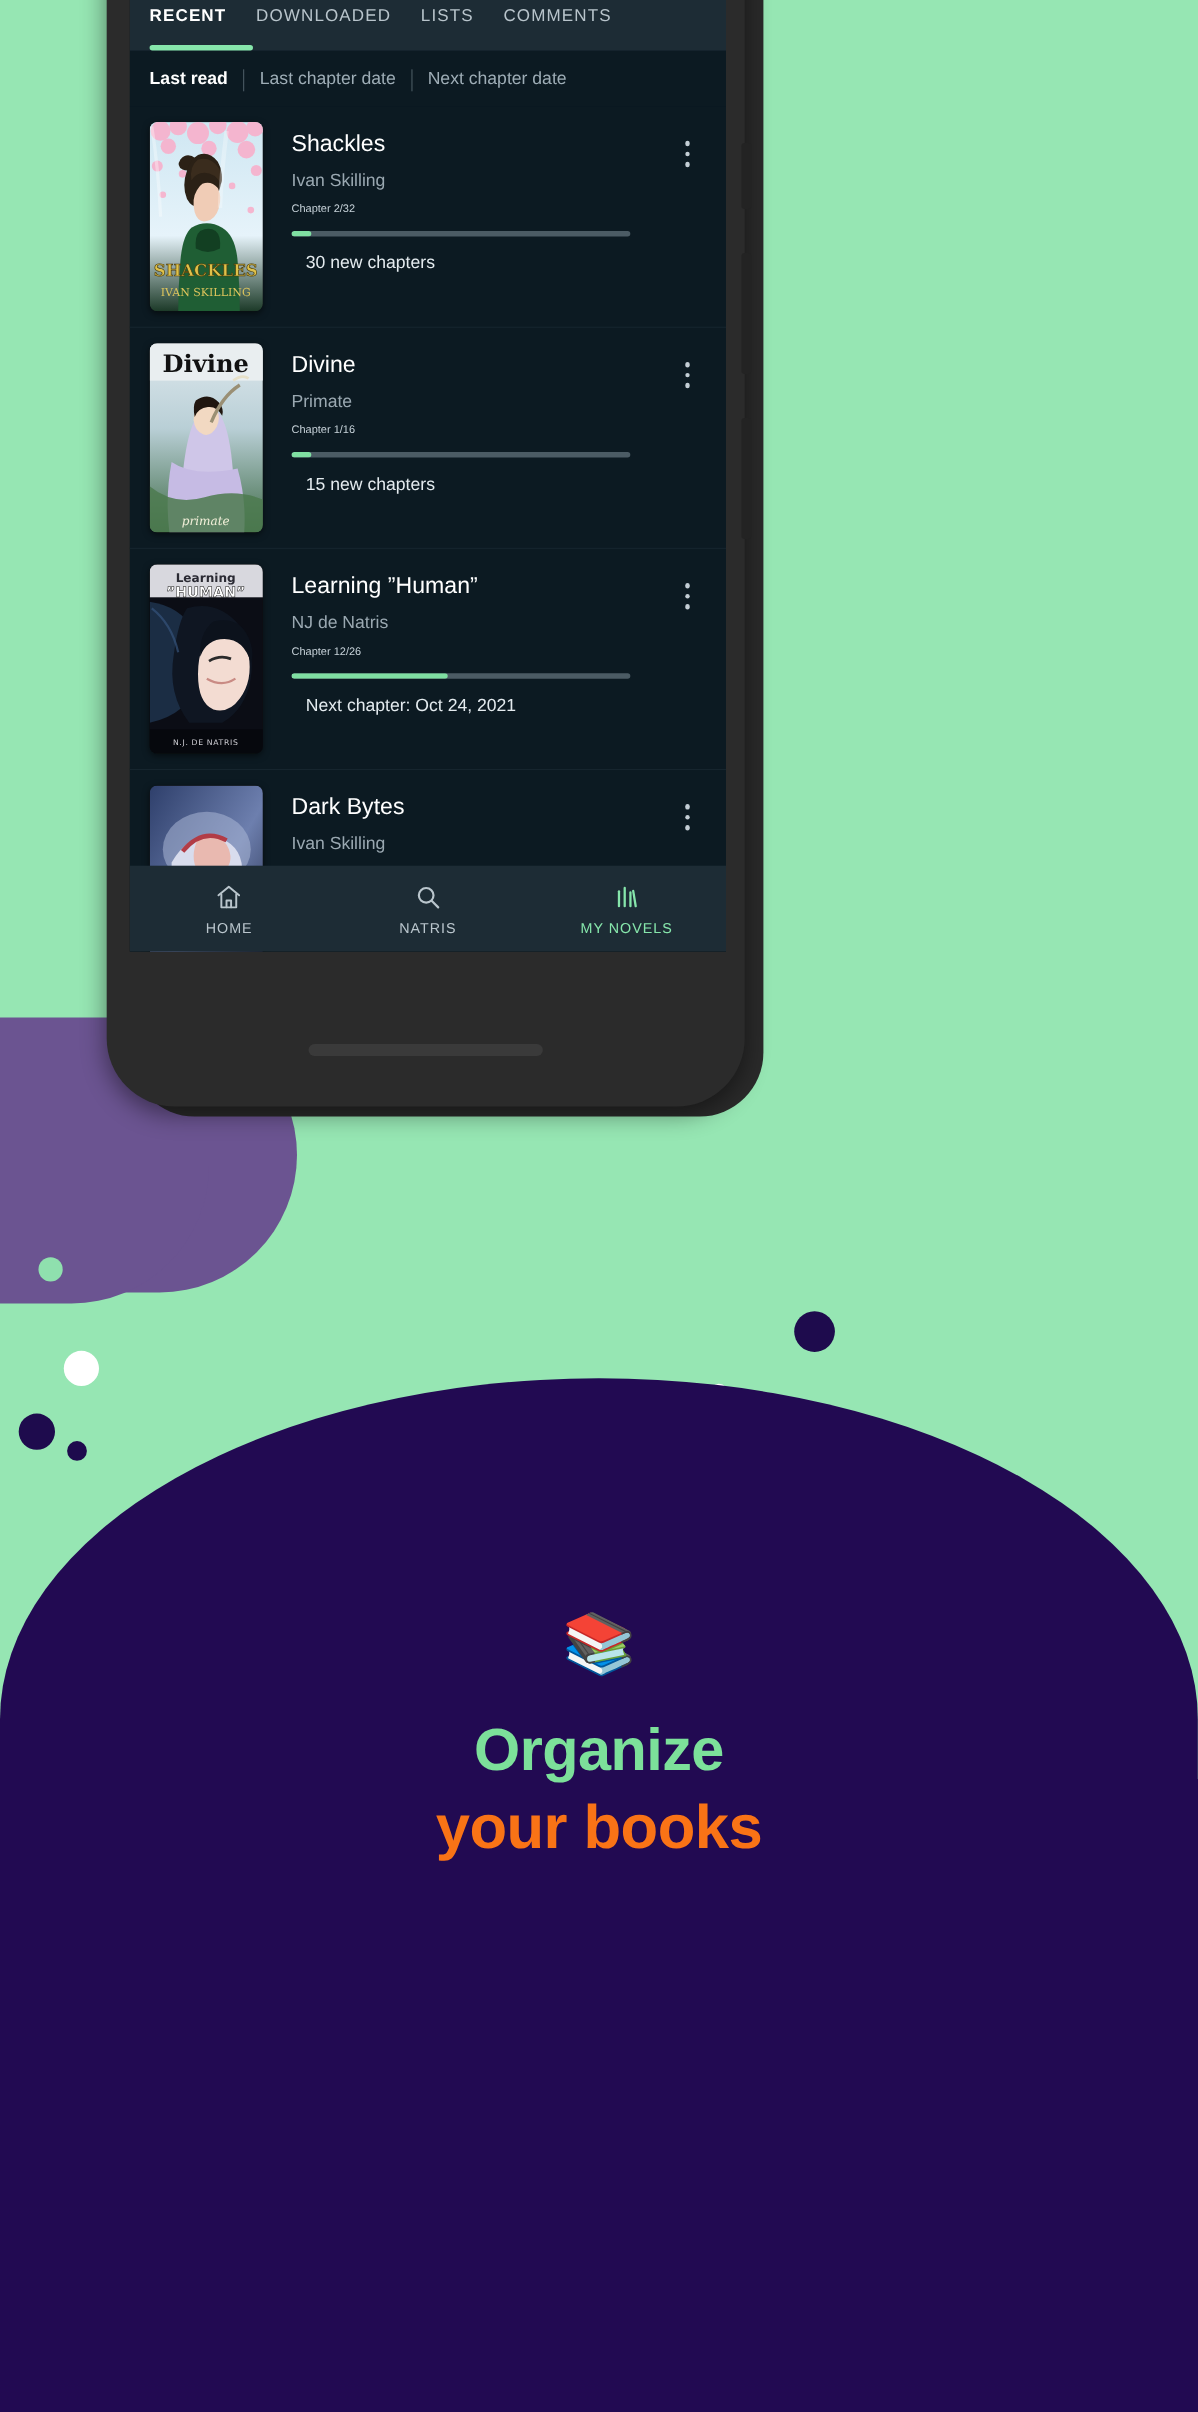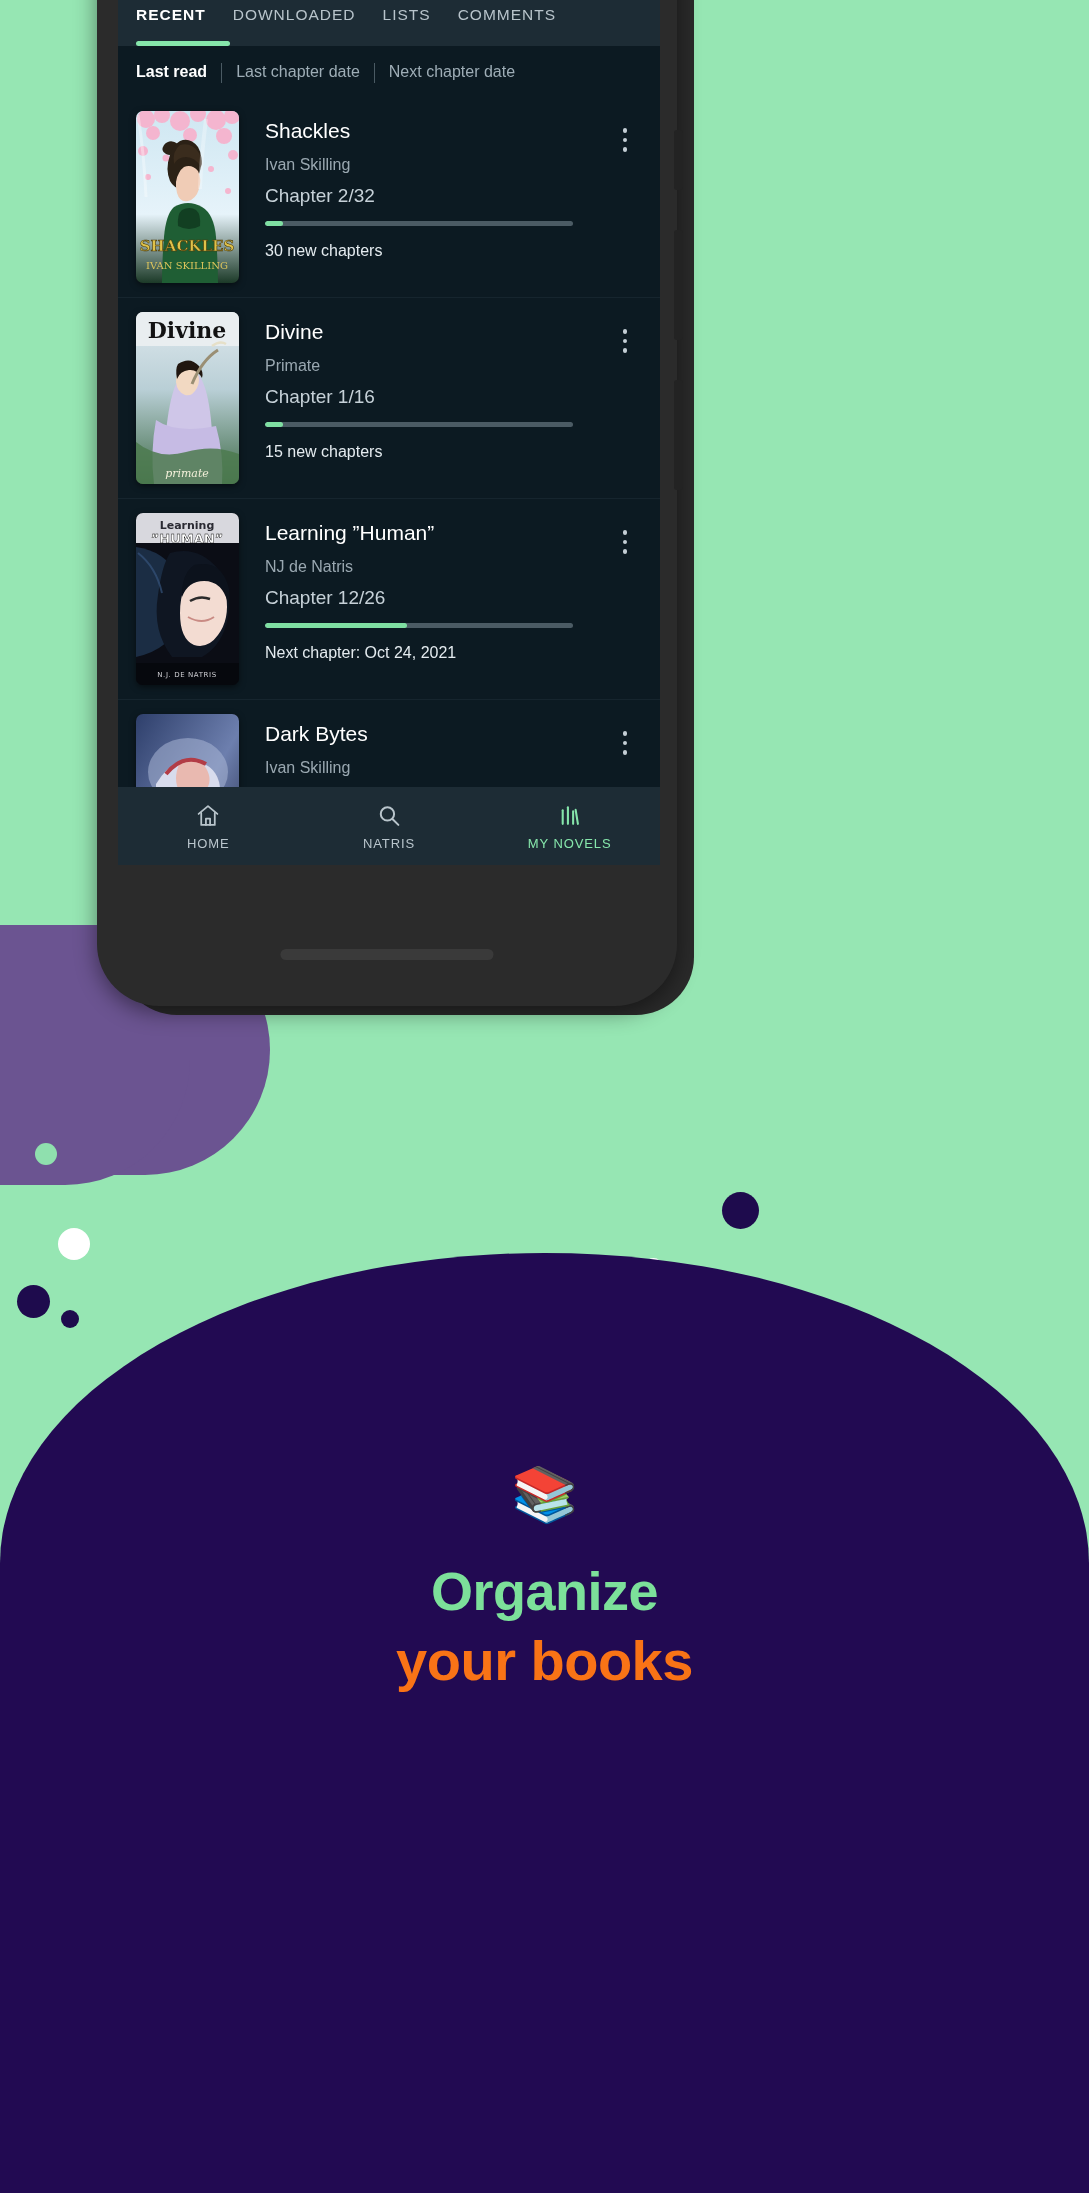--- a/index.html
+++ b/index.html
@@ -125,27 +125,27 @@
     border-radius:7px; overflow:hidden; position:relative;
     background:#111; box-shadow:0 2px 6px rgba(0,0,0,.5);
   }
   .cover svg { display:block; width:103px; height:172px; }
   .info { flex:1; padding:16px 0 0 26px; min-width:0; }
   .btitle {
     font-size:21px; color:#ffffff; font-weight:normal;
     margin-bottom:13px; white-space:nowrap; overflow:hidden;
   }
   .bauthor { font-size:16px; color:#9aa8b1; margin-bottom:11px; }
-  .bchap { font-size:19px; color:#c6d1d8; margin-bottom:14px; }
+  .bchap { font-size:10px; color:#c6d1d8; margin-bottom:14px; }
   .pbar {
     height:5px; background:#4b5b64; border-radius:3px;
     width:308px; overflow:hidden; margin-bottom:16px;
   }
   .pfill { height:5px; background:#7fdfa2; border-radius:3px; }
-  .bstatus { font-size:16px; color:#e4ebef; }
+  .bstatus { font-size:16px; color:#e4ebef;margin-left:13px; }
   .kebab {
     position:absolute; right:22px; top:26px;
     width:26px; height:34px; cursor:pointer;
     display:flex; flex-direction:column; align-items:center; justify-content:center;
   }
   .kebab i {
     display:block; width:4.5px; height:4.5px; border-radius:50%;
     background:#c4ced5; margin:2.6px 0;
   }
 

